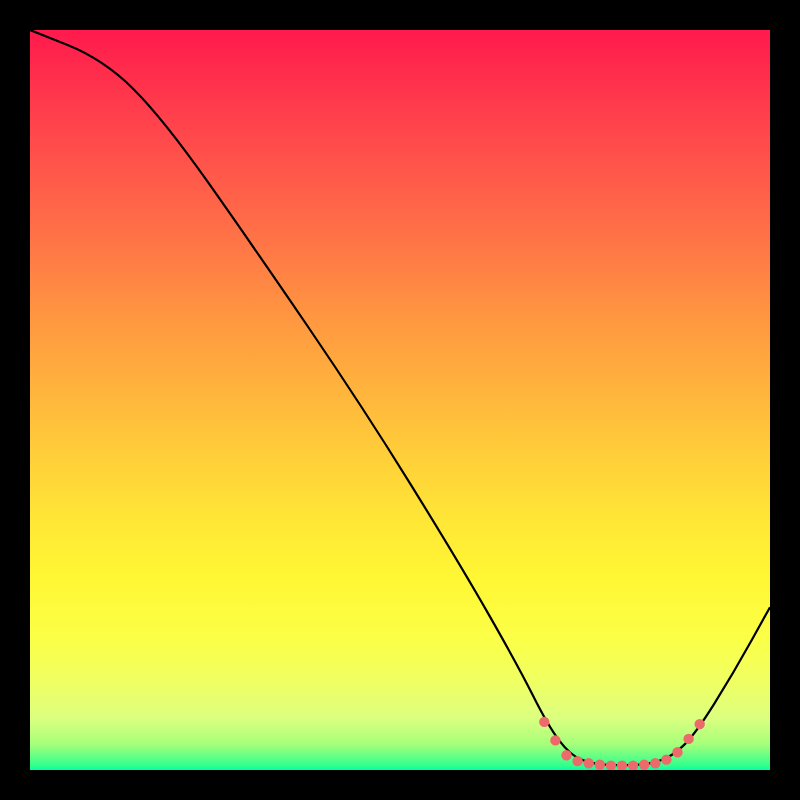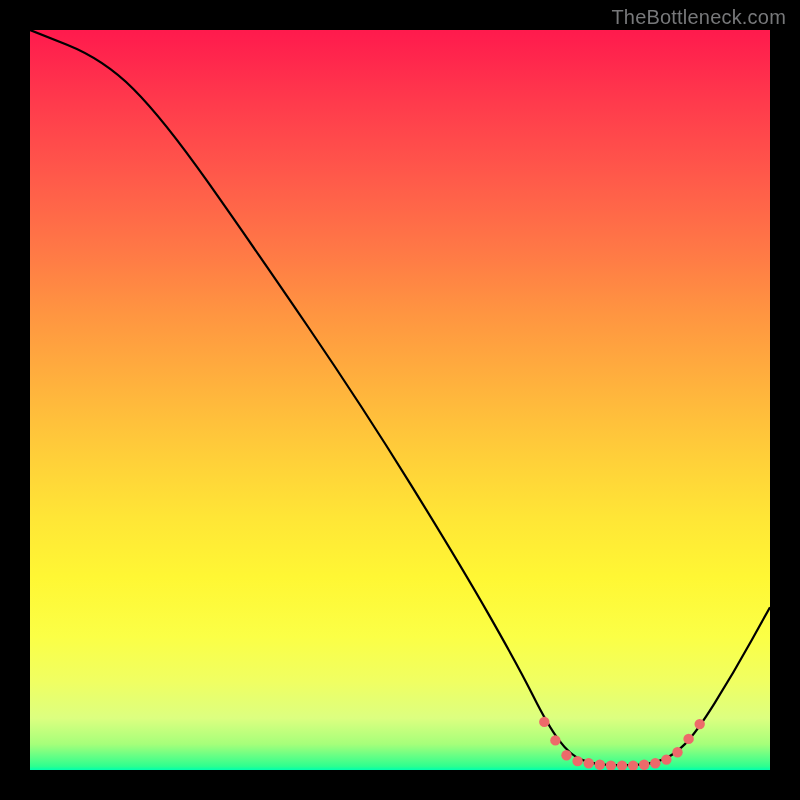--- a/index.html
+++ b/index.html
@@ -55,21 +55,20 @@
     left: 0;
     top: 0;
     width: 740px;
     height: 740px;
   }
 </style>
 </head>
 <body>
 
 <div class="container">
-  <div class="watermark">TheBottleneck.com</div>
   <div class="plot-area">
     <svg class="curve" viewBox="0 0 740 740">
       <path id="curve-path" fill="none" stroke="#000000" stroke-width="2.2" d="M 0.0 0.0 Q 0.0 0.0 37.0 14.8 Q 74.0 29.6 103.6 59.2 Q 133.2 88.8 177.6 151.7 Q 222.0 214.6 277.5 296.0 Q 333.0 377.4 381.1 455.1 Q 429.2 532.8 458.8 584.6 Q 488.4 636.4 503.2 666.0 Q 518.0 695.6 529.1 710.4 Q 540.2 725.2 551.3 729.6 Q 562.4 734.1 577.2 734.8 Q 592.0 735.6 606.8 734.8 Q 621.6 734.1 632.7 729.6 Q 643.8 725.2 654.9 714.1 Q 666.0 703.0 684.5 673.4 Q 703.0 643.8 721.5 610.5 T 740.0 577.2"></path>
       <g id="markers-group">
           <circle cx="514.3" cy="691.9" r="5.2" fill="#ed6a6a"></circle>
           <circle cx="525.4" cy="710.4" r="5.2" fill="#ed6a6a"></circle>
           <circle cx="536.5" cy="725.2" r="5.2" fill="#ed6a6a"></circle>
           <circle cx="547.6" cy="731.1" r="5.2" fill="#ed6a6a"></circle>
           <circle cx="558.7" cy="733.3" r="5.2" fill="#ed6a6a"></circle>
           <circle cx="569.8" cy="734.8" r="5.2" fill="#ed6a6a"></circle>

